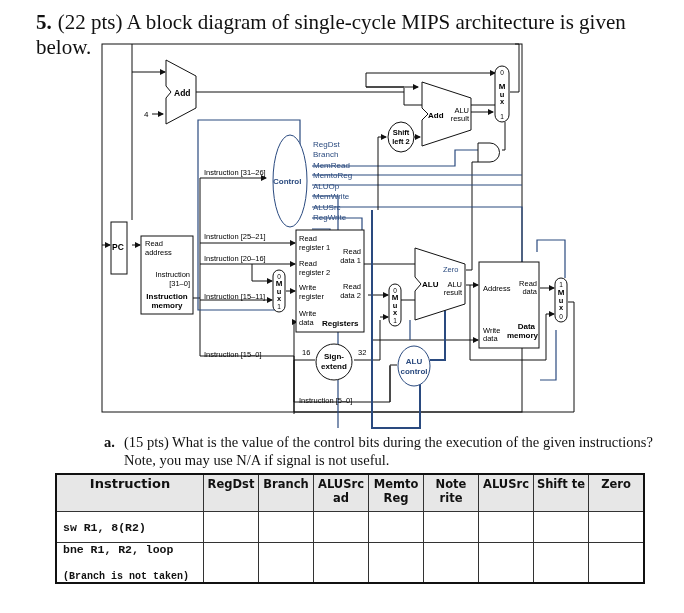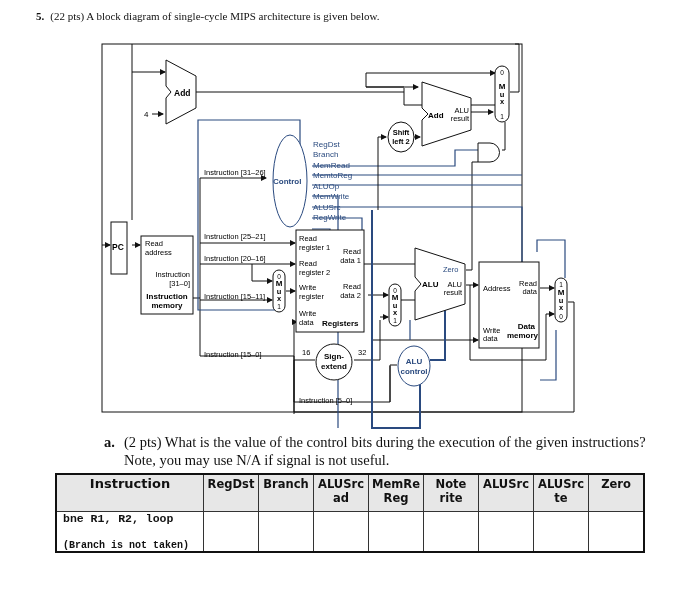--- a/index.html
+++ b/index.html
@@ -1,17 +1,17 @@
 <!DOCTYPE html>
 <html><head>
 <meta charset="utf-8">
 <style>
   html, body { margin:0; padding:0; background:#fff; }
   body { width:684px; height:613px; position:relative; overflow:hidden; font-family:"Liberation Serif", serif; color:#111; }
-  .qtitle { position:absolute; left:36px; top:10px; font-size:11px; }
+  .qtitle { position:absolute; left:36px; top:10px; font-size:21px; }
   .qtitle b { font-weight:bold; margin-right:6px; }
   #diagram { position:absolute; left:0; top:0; }
   #diagram text { font-family:"Liberation Sans", sans-serif; }
   .subq { position:absolute; left:104px; top:433px; font-size:14.5px; line-height:18px; width:570px; }
   .subq .lbl { font-weight:bold; position:absolute; left:0; top:0; }
   .subq .body { margin-left:20px; }
   table.ctl { position:absolute; left:55px; top:473px; border-collapse:collapse; border:2px solid #111; font-family:"DejaVu Sans", sans-serif; }
   table.ctl th { background:#e7e7e7; font-size:11.5px; font-weight:bold; text-align:center; vertical-align:top; border:1px solid #333; border-top:none; border-bottom:none; height:34px; padding:2px 2px 0 2px; line-height:14px; }
   table.ctl th.instr { font-size:13px; width:142px; }
   table.ctl td { border:1px solid #333; height:30px; font-family:"Liberation Mono", monospace; font-size:11.5px; font-weight:bold; padding:0 6px; }
@@ -210,38 +210,49 @@
       <text x="561" y="287" font-size="6.5" text-anchor="middle">1</text>
       <text x="561" y="295" font-size="8" text-anchor="middle" font-weight="bold">M</text>
       <text x="561" y="303" font-size="7.5" text-anchor="middle" font-weight="bold">u</text>
       <text x="561" y="310" font-size="7.5" text-anchor="middle" font-weight="bold">x</text>
       <text x="561" y="319" font-size="6.5" text-anchor="middle">0</text>
     </g>
 </svg>
 
 <div class="subq">
   <span class="lbl">a.</span>
-  <div class="body">(2 pts) What is the value of the control bits during the execution of the given instructions? Note, you may use N/A if signal is not useful.</div>
+  <div class="body">(15 pts) What is the value of the control bits during the execution of the given instructions? Note, you may use N/A if signal is not useful.</div>
 </div>
 
 <table class="ctl">
   <thead>
     <tr>
       <th class="instr">Instruction</th>
       <th>RegDst</th>
       <th>Branch</th>
       <th>ALUSrc ad</th>
-      <th>MemRe Reg</th>
+      <th>Memto Reg</th>
       <th>Note rite</th>
       <th>ALUSrc</th>
-      <th>ALUSrc te</th>
+      <th>Shift te</th>
       <th>Zero</th>
     </tr>
   </thead>
   <tbody id="tbody">
+      <tr>
+        <td><span>sw R1, 8(R2)</span></td>
+        <td class="cell"></td>
+        <td class="cell"></td>
+        <td class="cell"></td>
+        <td class="cell"></td>
+        <td class="cell"></td>
+        <td class="cell"></td>
+        <td class="cell"></td>
+        <td class="cell"></td>
+      </tr>
       <tr class="r3">
         <td><span>bne R1, R2, loop</span><span class="note">(Branch is not taken)</span></td>
         <td class="cell"></td>
         <td class="cell"></td>
         <td class="cell"></td>
         <td class="cell"></td>
         <td class="cell"></td>
         <td class="cell"></td>
         <td class="cell"></td>
         <td class="cell"></td>

